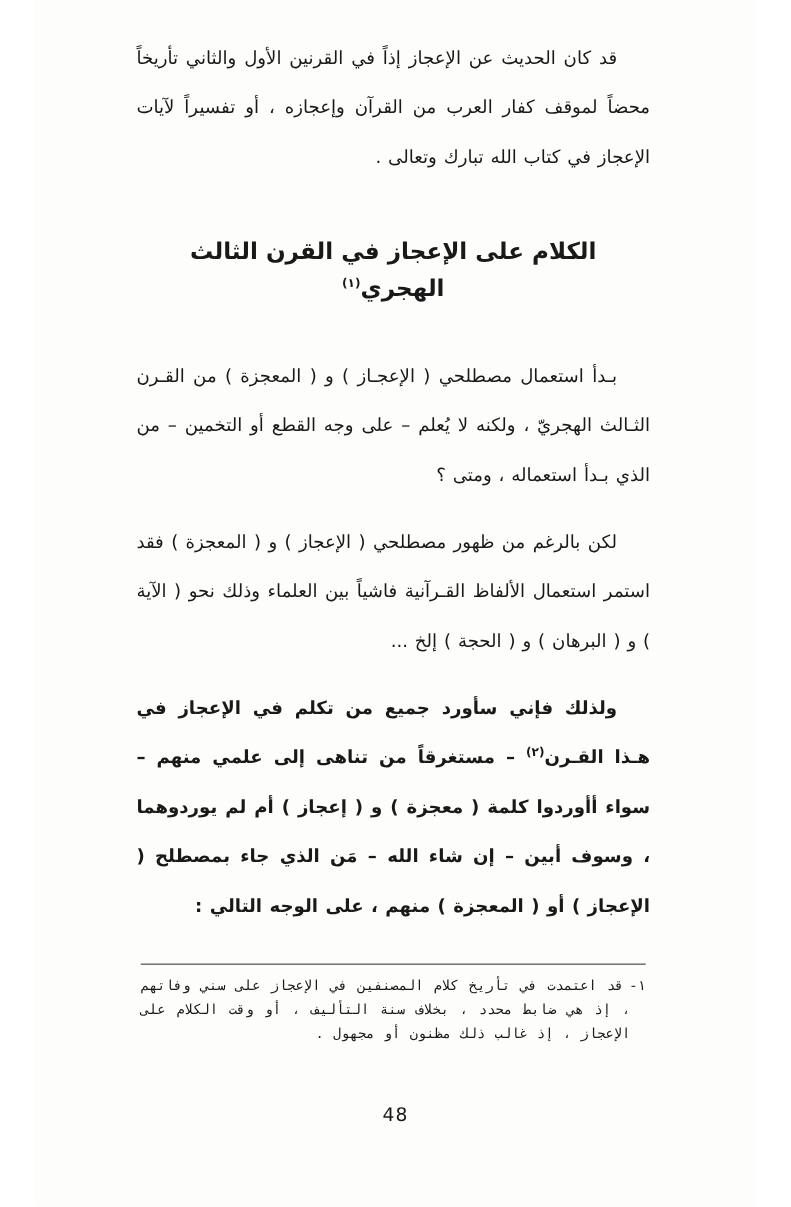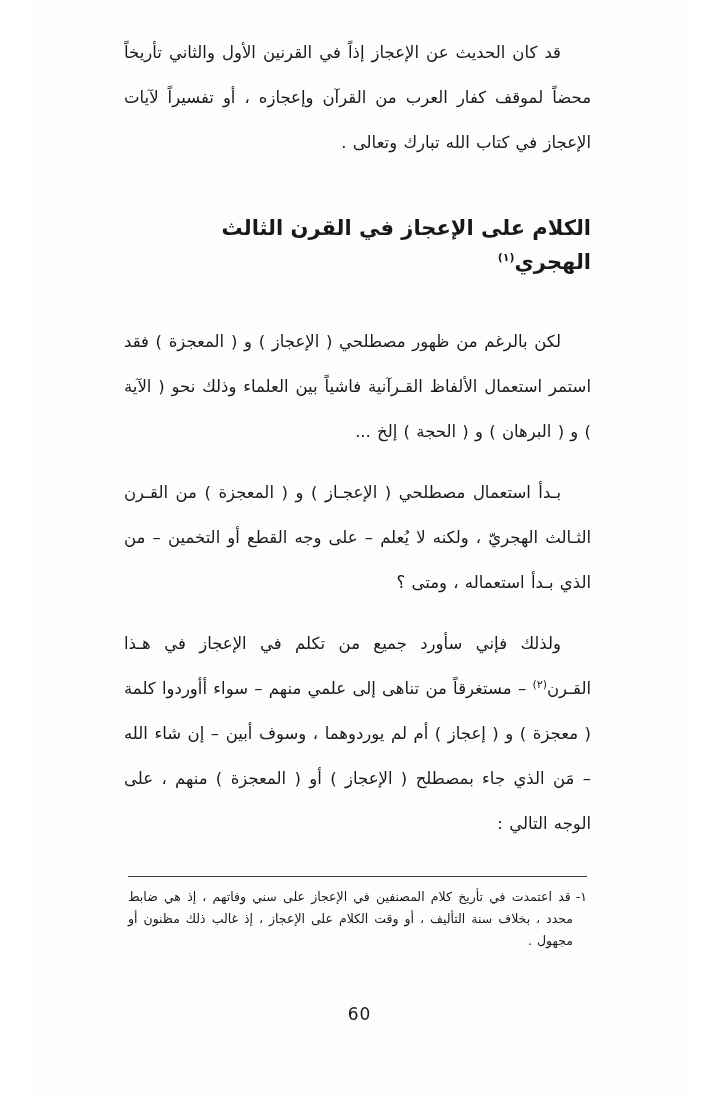--- a/index.html
+++ b/index.html
@@ -31,26 +31,27 @@
     font-size: 16.5px;
     line-height: 45px;
     text-align: justify;
     text-indent: 30px;
     margin-bottom: 16px;
     word-spacing: 1px;
   }
 
   .para.last {
     margin-bottom: 0;
+    font-weight: bold;
   }
 
   .section-heading {
     font-size: 21px;
     font-weight: bold;
-    text-align: right;
+    text-align: center;
     text-indent: 0;
     line-height: 34px;
     margin-top: 46px;
     margin-bottom: 40px;
   }
 
   sup.fn-ref {
     font-size: 11px;
     vertical-align: super;
     line-height: 0;
@@ -59,20 +60,21 @@
 
   .footnotes {
     position: absolute;
     top: 876px;
     right: 100px;
     left: 96px;
     font-size: 12.5px;
     line-height: 22px;
     text-align: justify;
     word-spacing: 1px;
+    font-family: Liberation Mono, monospace;
   }
 
   .footnote-rule {
     border: 0;
     border-top: 1px solid #3c3c3c;
     width: 100%;
     margin-bottom: 9px;
   }
 
   .footnote {
@@ -101,32 +103,32 @@
 
 <div class="page">
 
   <div class="text-block">
 
     <p class="para">قد كان الحديث عن الإعجاز إذاً في القرنين الأول والثاني تأريخاً محضاً لموقف كفار العرب من القرآن وإعجازه ، أو تفسيراً لآيات الإعجاز في كتاب الله تبارك وتعالى .</p>
 
 
     <h1 class="section-heading"><span>الكلام على الإعجاز في القرن الثالث الهجري</span><sup class="fn-ref">(١)</sup></h1>
 
+    <p class="para">بـدأ استعمال مصطلحي ( الإعجـاز ) و ( المعجزة ) من القـرن الثـالث الهجريّ ، ولكنه لا يُعلم – على وجه القطع أو التخمين – من الذي بـدأ استعماله ، ومتى ؟</p>
+
     <p class="para">لكن بالرغم من ظهور مصطلحي ( الإعجاز ) و ( المعجزة ) فقد استمر استعمال الألفاظ القـرآنية فاشياً بين العلماء وذلك نحو ( الآية ) و ( البرهان ) و ( الحجة ) إلخ ...</p>
-
-    <p class="para">بـدأ استعمال مصطلحي ( الإعجـاز ) و ( المعجزة ) من القـرن الثـالث الهجريّ ، ولكنه لا يُعلم – على وجه القطع أو التخمين – من الذي بـدأ استعماله ، ومتى ؟</p>
 
     <p class="para last"><span>ولذلك فإني سأورد جميع من تكلم في الإعجاز في هـذا القـرن</span><sup class="fn-ref">(٢)</sup><span> – مستغرقاً من تناهى إلى علمي منهم – سواء أأوردوا كلمة ( معجزة ) و ( إعجاز ) أم لم يوردوهما ، وسوف أبين – إن شاء الله – مَن الذي جاء بمصطلح ( الإعجاز ) أو ( المعجزة ) منهم ، على الوجه التالي :</span></p>
 
   </div>
 
   <div class="footnotes">
 
     <hr class="footnote-rule">
 
     <div class="footnote"><span class="fn-marker">١-</span><span>قد اعتمدت في تأريخ كلام المصنفين في الإعجاز على سني وفاتهم ، إذ هي ضابط محدد ، بخلاف سنة التأليف ، أو وقت الكلام على الإعجاز ، إذ غالب ذلك مظنون أو مجهول .</span></div>
 
 
   </div>
 
-  <div class="page-number">60</div>
+  <div class="page-number">48</div>
 
 </div>
 
 </body></html>

